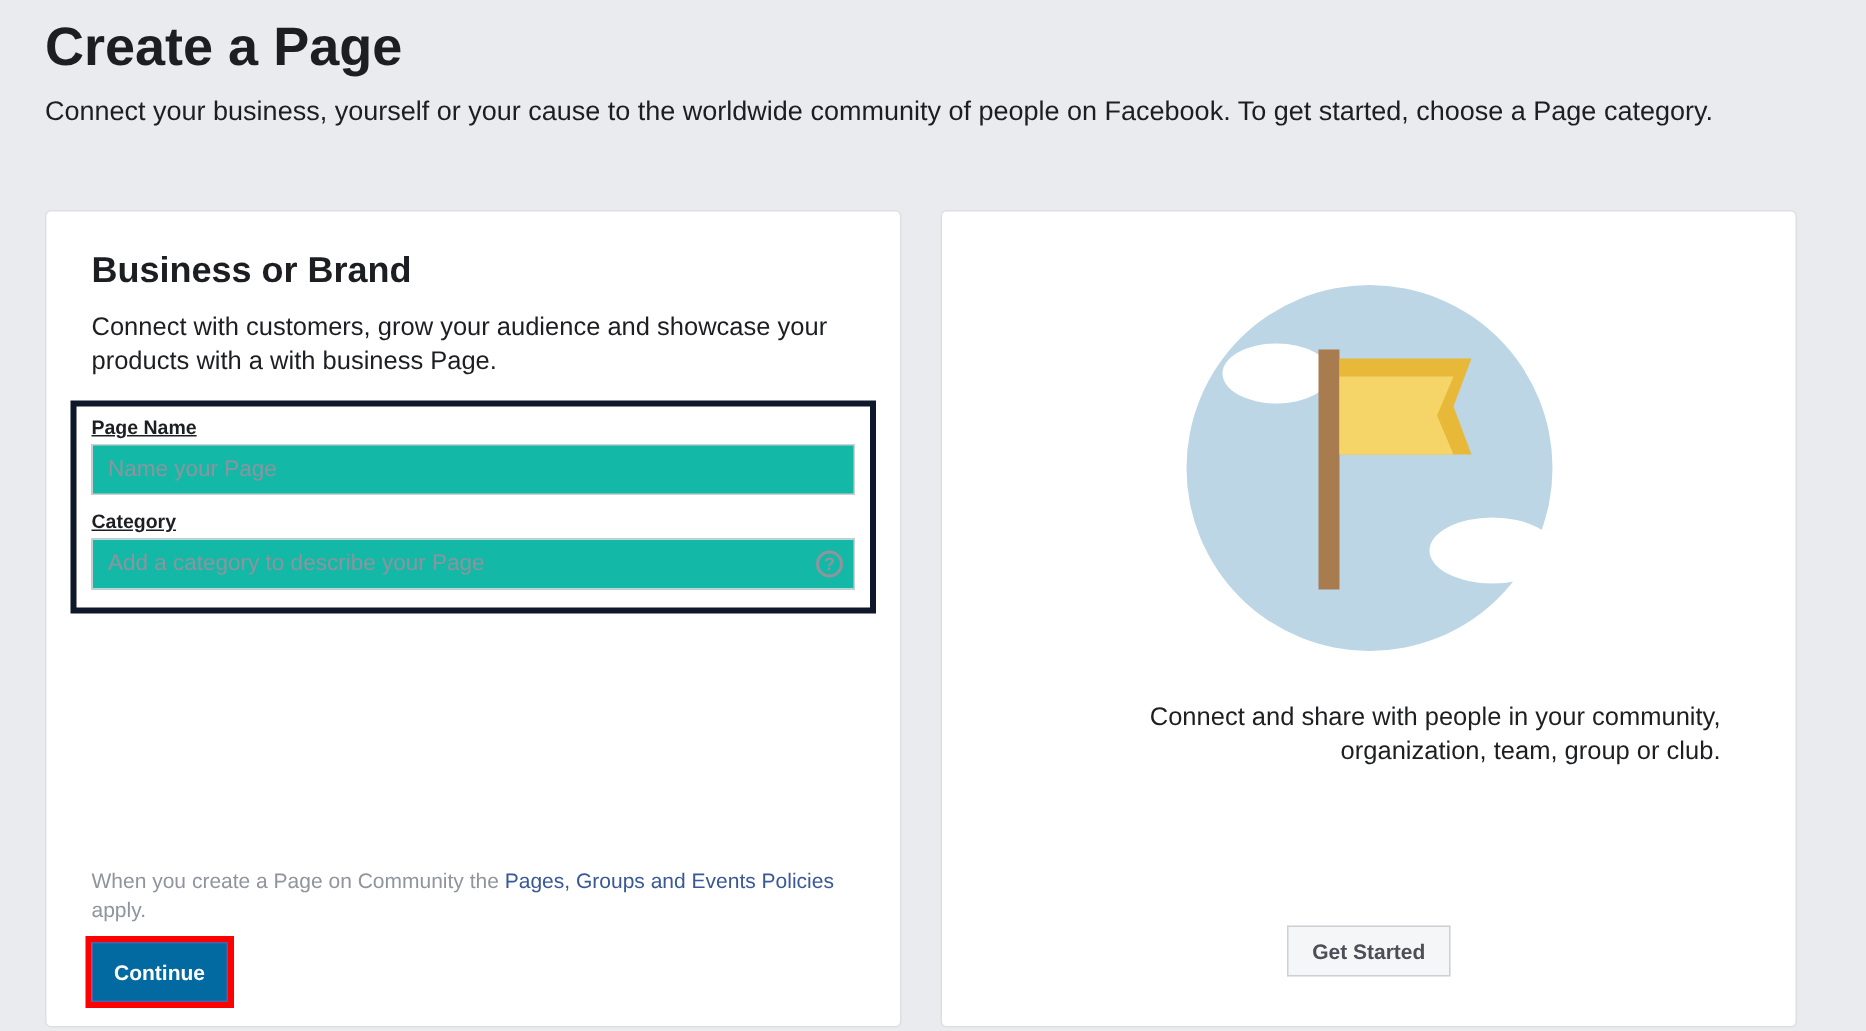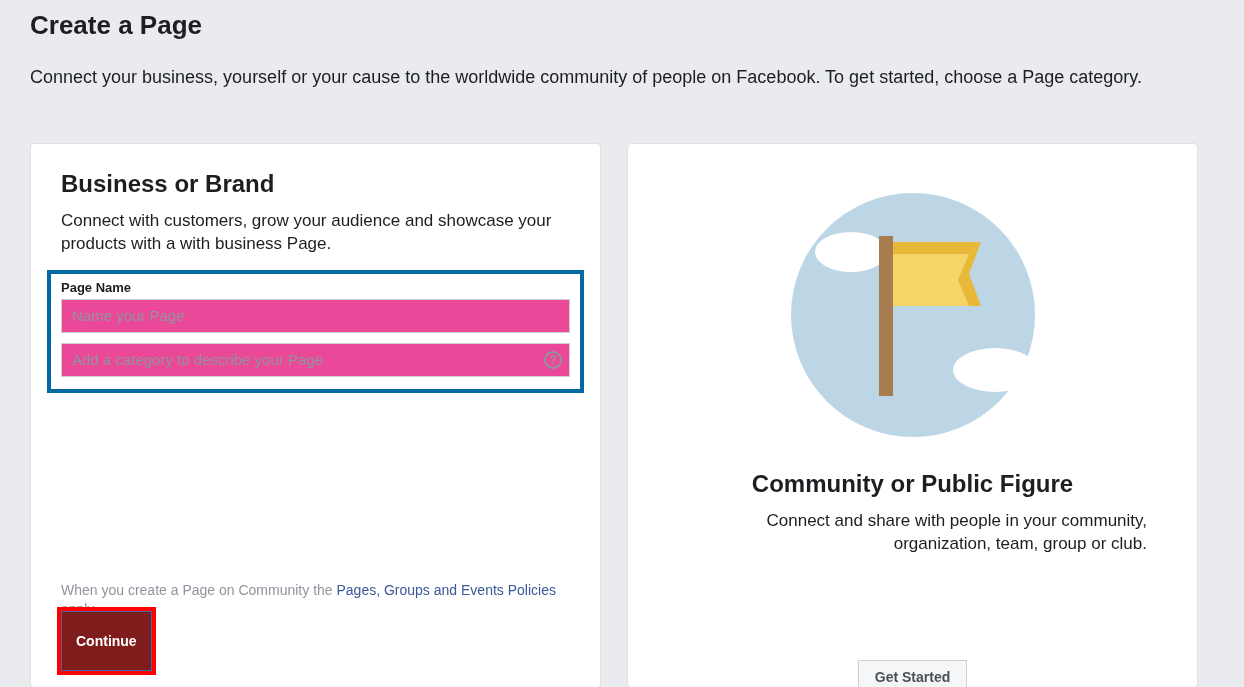--- a/index.html
+++ b/index.html
@@ -8,24 +8,24 @@
       background: #e9ebee;
       color: #1c1e21;
       width: 1244px;
       height: 687px;
       padding-top: 10px;
     }
     .header {
       padding: 0 30px;
     }
     .header h1 {
-      font-size: 26px;
+      font-size: 36px;
       font-weight: bold;
       color: #1c1e21;
-      margin-bottom: 26px;
+      margin-bottom: 12px;
     }
     .header p {
       font-size: 18px;
       color: #1c1e21;
     }
     .cards {
       display: flex;
       gap: 26px;
       padding: 0 30px;
       margin-top: 55px;
@@ -45,42 +45,43 @@
       color: #1c1e21;
       margin-bottom: 12px;
     }
     .card .desc {
       font-size: 17px;
       color: #1c1e21;
       line-height: 1.35;
       margin-bottom: 14px;
     }
     .highlight-box {
-      border: 4px solid #0369a1;
+      border: 4px solid #0f172a;
       padding: 6px 10px 12px 10px;
       margin-left: -14px;
       margin-right: -14px;
+      text-decoration: underline;
     }
     .field-label {
       font-size: 13px;
       font-weight: bold;
       color: #1c1e21;
       margin-bottom: 4px;
     }
     .field-group + .field-group {
       margin-top: 10px;
     }
     .text-input {
       width: 100%;
       height: 34px;
       border: 1px solid #ccd0d5;
       padding: 0 10px;
       font-size: 15px;
       color: #333;
-      background: #ec4899;
+      background: #14b8a6;
     }
     .text-input::placeholder { color: #8d949e; }
     .input-wrap { position: relative; }
     .help-icon {
       position: absolute;
       right: 8px;
       top: 50%;
       transform: translateY(-50%);
       width: 18px;
       height: 18px;
@@ -105,26 +106,26 @@
     .policy a { color: #385898; text-decoration: none; }
     .continue-wrap {
       position: absolute;
       left: 26px;
       bottom: 12px;
       border: 4px solid #ff0000;
       padding: 0;
       display: inline-block;
     }
     .btn-primary {
-      background: #7f1d1d;
+      background: #0369a1;
       color: #fff;
       border: 1px solid #4267b2;
       font-size: 14px;
       font-weight: bold;
-      padding: 21px 14px;
+      padding: 11px 14px;
       cursor: pointer;
     }
     .card.center-card {
       text-align: center;
     }
     .illustration {
       margin: 10px auto 30px auto;
       width: 260px;
       height: 260px;
     }
@@ -154,20 +155,21 @@
   <div class="card">
     <h2>Business or Brand</h2>
     <p class="desc">Connect with customers, grow your audience and showcase your products with a with business Page.</p>
 
     <div class="highlight-box">
       <div class="field-group">
         <div class="field-label">Page Name</div>
         <input class="text-input" type="text" placeholder="Name your Page" style="">
       </div>
       <div class="field-group">
+        <div class="field-label">Category</div>
         <div class="input-wrap">
           <input class="text-input" type="text" placeholder="Add a category to describe your Page" style="">
           <span class="help-icon">?</span>
         </div>
       </div>
     </div>
 
     <div class="policy">
       <span>When you create a Page on Community the </span><a href="#">Pages, Groups and Events Policies</a><span> apply.</span>
     </div>
@@ -181,18 +183,17 @@
     <div class="illustration">
       <svg viewBox="0 0 260 260" width="260" height="260">
         <circle cx="130" cy="135" r="122" fill="#bdd6e6"></circle>
         <ellipse cx="68" cy="72" rx="36" ry="20" fill="#ffffff"></ellipse>
         <ellipse cx="212" cy="190" rx="42" ry="22" fill="#ffffff"></ellipse>
         <rect x="96" y="56" width="14" height="160" fill="#a97c50"></rect>
         <path d="M110 62 L198 62 L186 94 L198 126 L110 126 Z" fill="#e8b838"></path>
         <path d="M110 74 L186 74 L175 100 L186 126 L110 126 Z" fill="#f6d568"></path>
       </svg>
     </div>
-    <h2>Community or Public Figure</h2>
     <p class="desc">Connect and share with people in your community, organization, team, group or club.</p>
     <button class="btn-secondary">Get Started</button>
   </div>
 
 </div>
 
 </body></html>

